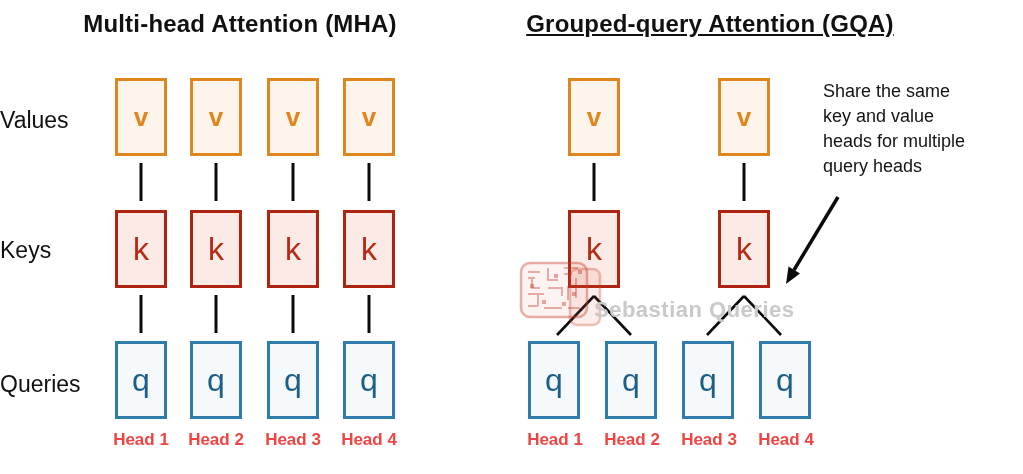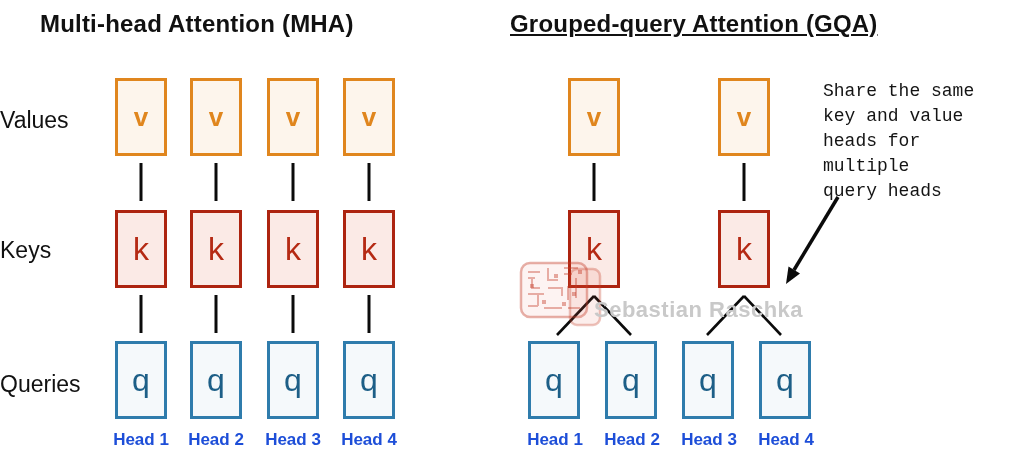--- a/index.html
+++ b/index.html
@@ -7,47 +7,47 @@
     --key-border:#AD2410;   --key-fill:#FBEAE6;   --key-text:#B52A14;
     --query-border:#2F7CAC; --query-fill:#F5F9FB; --query-text:#1D5F87;
     --line:#0b0b0b; --watermark-text:#C9C9C9; --watermark-stamp:#C33A26;
   }
   html,body{margin:0;padding:0;background:#fff;}
   .canvas{
     position:relative; width:1023px; height:474px; background:#ffffff;
     font-family:"Liberation Sans", sans-serif; overflow:hidden;
   }
   .title{
-    position:absolute; top:10px; width:400px; text-align:left;
+    position:absolute; top:10px; width:400px; text-align:center;
     font-size:24px; font-weight:bold; color:#111; letter-spacing:0.2px;
   }
   .title.mha{left:40px;}
   .title.gqa{left:510px;text-decoration:underline;}
   .row-label{
     position:absolute; left:0; width:98px; text-align:left;
     font-size:23px; color:#111;
   }
   .box{
     position:absolute; width:52px; height:78px; box-sizing:border-box;
     border:3px solid; display:flex; align-items:center; justify-content:center;
   }
   .box.v{border-color:var(--value-border); background:var(--value-fill);}
   .box.v span{color:var(--value-text); font-size:26px; font-weight:bold;}
   .box.k{border-color:var(--key-border); background:var(--key-fill);}
   .box.k span{color:var(--key-text); font-size:32px;}
   .box.q{border-color:var(--query-border); background:var(--query-fill);}
   .box.q span{color:var(--query-text); font-size:32px;}
   .head-label{
     position:absolute; top:430px; width:80px; text-align:center;
-    font-size:17px; font-weight:bold; color:#1d4ed8;
+    font-size:17px; font-weight:bold; color:#ef4444;
   }
   .annotation{
     position:absolute; left:823px; top:79px; width:190px;
     font-size:18px; line-height:25px; color:#141414; white-space:pre-line;
-    font-family:Liberation Mono, monospace;
+    font-family:Liberation Sans, sans-serif;
   }
   .watermark-text{
     position:absolute; left:594px; top:297px; font-size:22px; font-weight:bold;
     color:var(--watermark-text); letter-spacing:0.5px; white-space:nowrap;
   }
   svg.overlay{position:absolute; left:0; top:0; pointer-events:none;}
   svg.stamp{position:absolute; left:518px; top:256px; pointer-events:none;}
 </style>
 </head>
 <body>
@@ -174,15 +174,15 @@
     </g>
     <g fill="rgba(195,58,38,0.42)">
       <rect x="12" y="28" width="4" height="4"></rect>
       <rect x="36" y="18" width="4" height="4"></rect>
       <rect x="54" y="36" width="4" height="4"></rect>
       <rect x="24" y="44" width="4" height="4"></rect>
       <rect x="44" y="46" width="4" height="4"></rect>
       <rect x="60" y="14" width="4" height="4"></rect>
     </g>
   </svg>
-  <div class="watermark-text">Sebastian Raschka</div>
+  <div class="watermark-text">Sebastian Queries</div>
 
 </div>
 
 </body></html>

